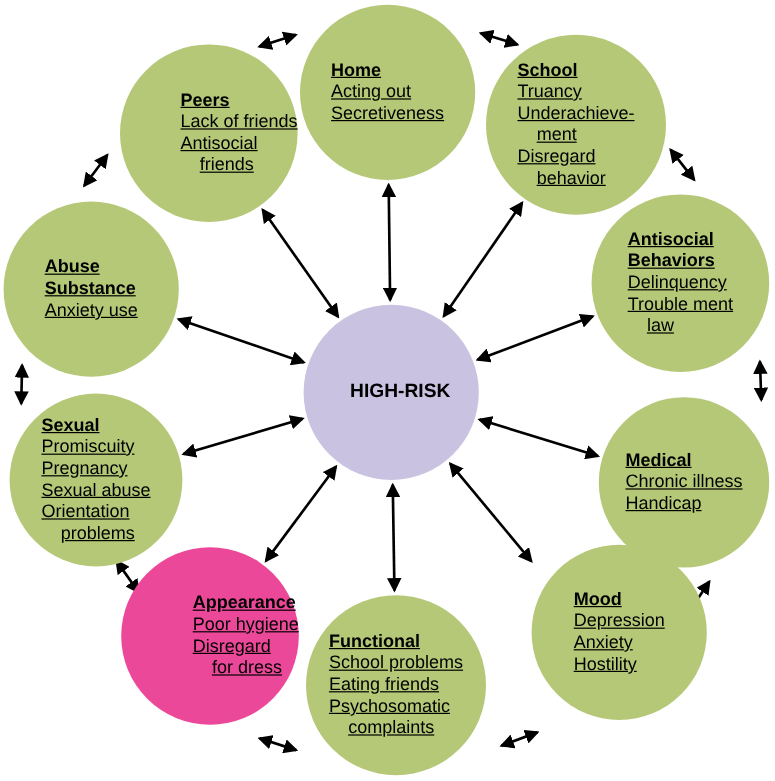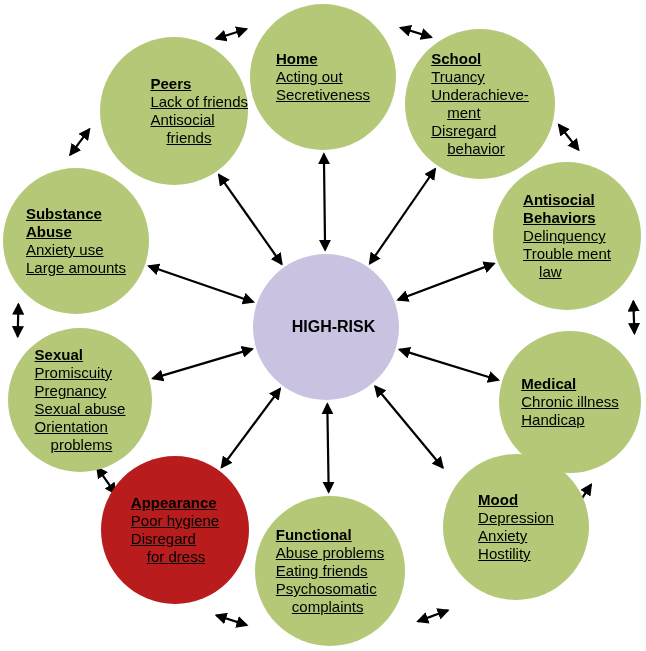--- a/index.html
+++ b/index.html
@@ -92,50 +92,49 @@
       <div class="node-text">
         <div class="node-title">Mood</div>
         <div class="node-line">Depression</div>
         <div class="node-line">Anxiety</div>
         <div class="node-line">Hostility</div>
       </div>
     </div>
     <div class="circle" style="background: rgb(181, 200, 119); left: 255px; top: 496px; height: 150px; width: 150px;">
       <div class="node-text">
         <div class="node-title">Functional</div>
-        <div class="node-line">Abuse problems</div>
+        <div class="node-line">School problems</div>
         <div class="node-line">Eating friends</div>
         <div class="node-line">Psychosomatic</div>
         <div class="node-line indent">complaints</div>
       </div>
     </div>
-    <div class="circle" style="background: #b91c1c; left: 101px; top: 456px; height: 148px; width: 148px;">
+    <div class="circle" style="background: #ec4899; left: 101px; top: 456px; height: 148px; width: 148px; justify-content: flex-end;">
       <div class="node-text">
         <div class="node-title">Appearance</div>
         <div class="node-line">Poor hygiene</div>
         <div class="node-line">Disregard</div>
         <div class="node-line indent">for dress</div>
       </div>
     </div>
     <div class="circle" style="background: rgb(181, 200, 119); left: 8px; top: 328px; height: 144px; width: 144px;">
       <div class="node-text">
         <div class="node-title">Sexual</div>
         <div class="node-line">Promiscuity</div>
         <div class="node-line">Pregnancy</div>
         <div class="node-line">Sexual abuse</div>
         <div class="node-line">Orientation</div>
         <div class="node-line indent">problems</div>
       </div>
     </div>
     <div class="circle" style="background: rgb(181, 200, 119); left: 3px; top: 168px; height: 146px; width: 146px;">
       <div class="node-text">
+        <div class="node-title">Abuse</div>
         <div class="node-title">Substance</div>
-        <div class="node-title">Abuse</div>
         <div class="node-line">Anxiety use</div>
-        <div class="node-line">Large amounts</div>
       </div>
     </div>
     <div class="circle" style="background: rgb(181, 200, 119); left: 100px; top: 37px; height: 148px; width: 148px; justify-content: flex-end;">
       <div class="node-text">
         <div class="node-title">Peers</div>
         <div class="node-line">Lack of friends</div>
         <div class="node-line">Antisocial</div>
         <div class="node-line indent">friends</div>
       </div>
     </div>

